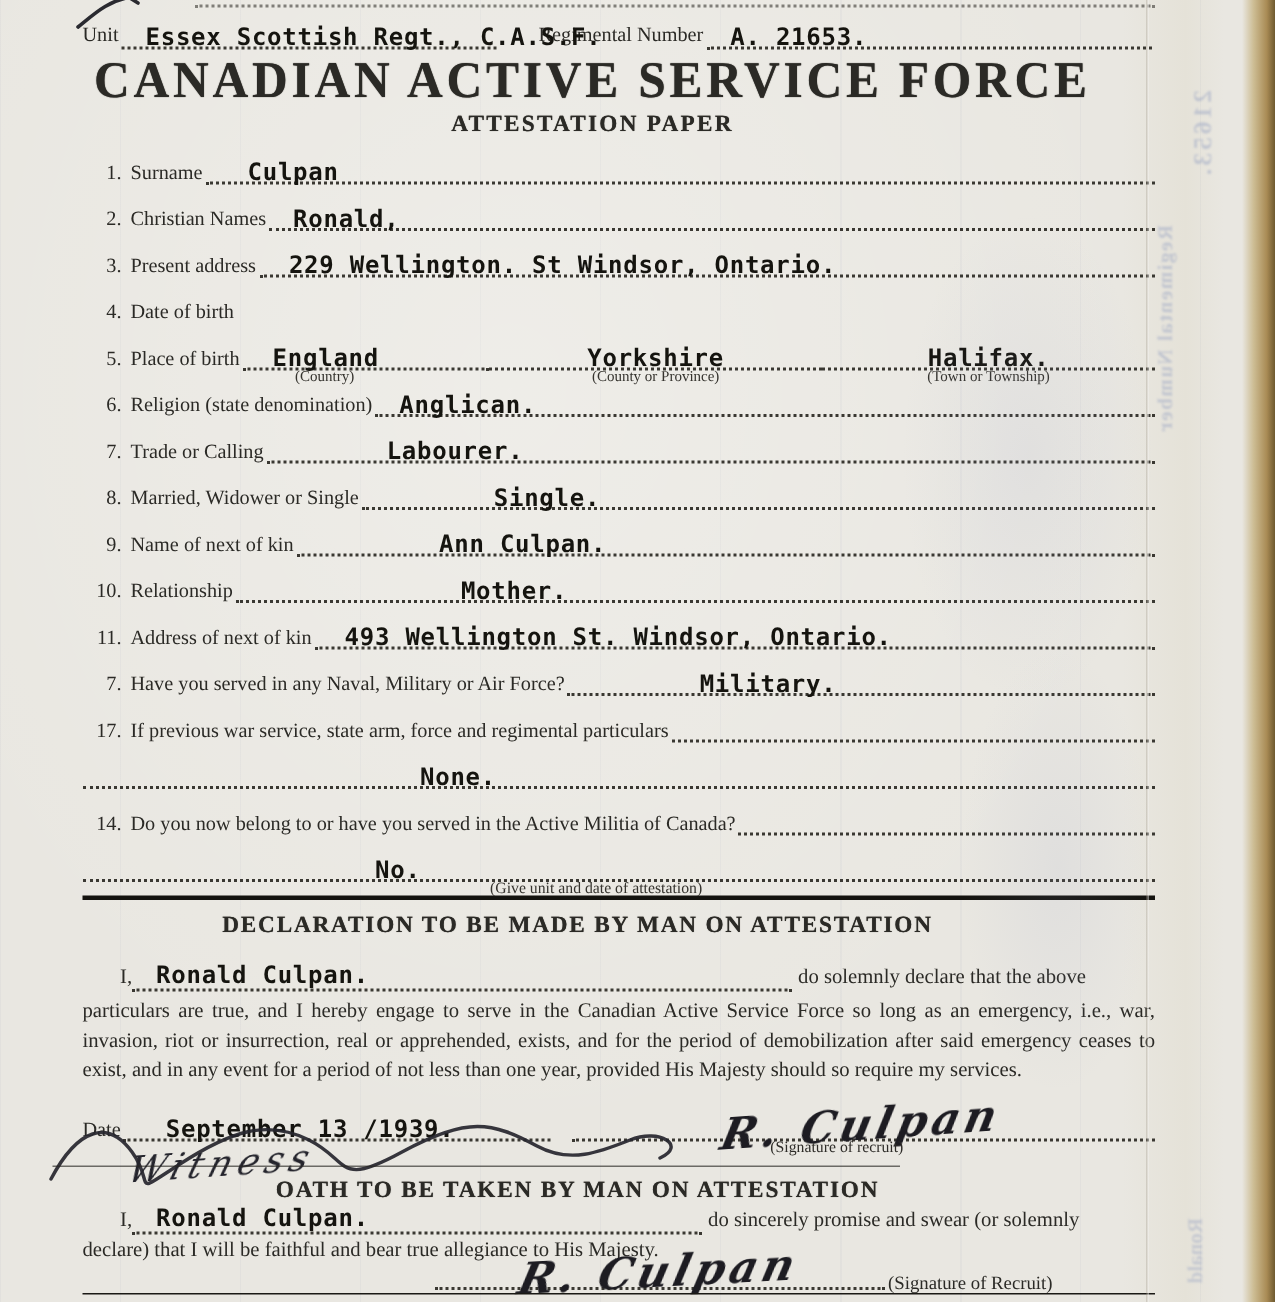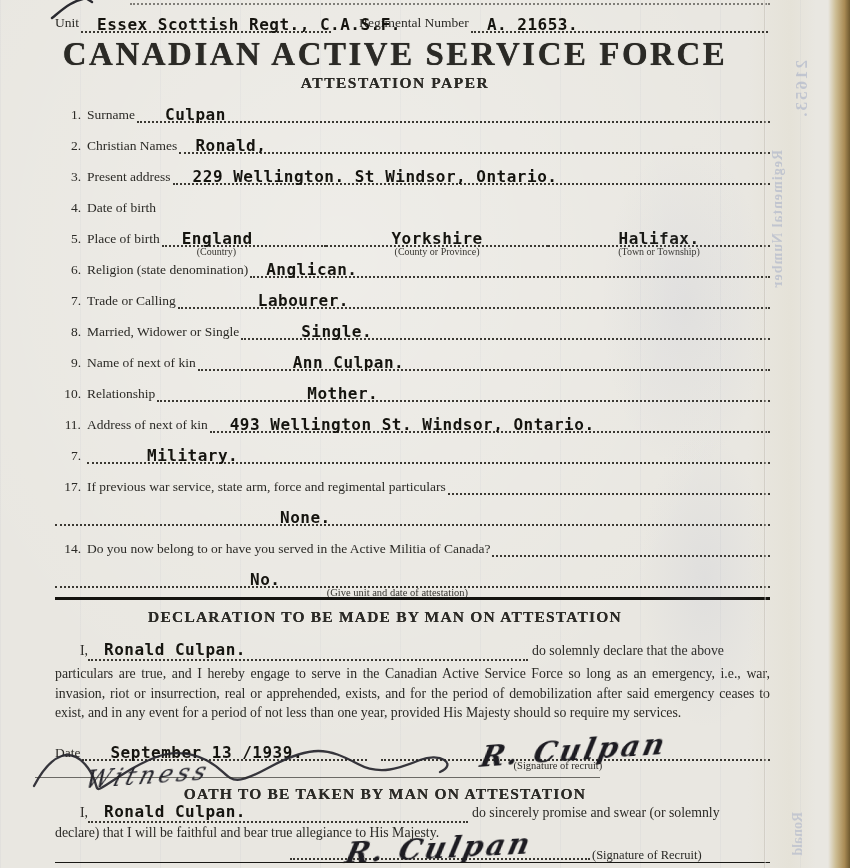--- a/index.html
+++ b/index.html
@@ -83,21 +83,21 @@
     transform:rotate(-4deg) skewX(-20deg);filter:blur(.3px);}
   .wline{position:absolute;left:35px;top:777px;width:565px;border-top:1.5px solid rgba(40,38,34,.65);}
   .oath-head{top:785px;}
   .oath-para{top:803px;}
   .sig-row{position:absolute;left:55px;right:80px;top:834px;display:flex;align-items:flex-end;height:26px;}
   .sig-row .spacer{flex:0 0 235px;}
   .sig-row .fill.fo{flex:0 0 300px;}
   .sig-row .cap{padding-left:2px;font-size:12.5px;white-space:nowrap;transform:translateY(3px);}
   .bottom-line{position:absolute;left:55px;right:80px;top:862px;border-top:1.6px solid #1a1915;}
   .ml16{margin-left:16px;} .ml20{margin-left:20px;} .ml28{margin-left:28px;} .ml35{margin-left:35px;}
-  .ml60{margin-left:60px;} .ml80{margin-left:80px;} .ml95{margin-left:95px;} .ml150{margin-left:150px;} .ml195{margin-left:195px;}
+  .ml60{margin-left:88px;} .ml80{margin-left:80px;} .ml95{margin-left:95px;} .ml150{margin-left:150px;} .ml195{margin-left:195px;}
   .ml225{margin-left:225px;} .ctr{margin:0 auto;}
 </style>
 </head>
 <body>
 
 <div class="sheet">
 
   <div class="top-frag"></div>
   <svg class="pen-mark" width="50" height="26" viewBox="0 0 50 26">
     <path d="M4,22 C14,14 24,4 40,2 M36,1 L44,6" stroke="#2a2a30" stroke-width="2.4" fill="none" stroke-linecap="round"></path>
@@ -208,20 +208,21 @@
     <div class="row">
       <span class="num">11.</span>
       <span class="lbl">Address of next of kin</span>
       <span class="fill">
         <span class="typed ml20">493 Wellington St. Windsor, Ontario.</span>
       </span>
     </div>
 
     <div class="row">
       <span class="num">7.</span>
+      <span class="lbl">Have you served in any Naval, Military or Air Force?</span>
       <span class="fill">
         <span class="typed ml60">Military.</span>
       </span>
     </div>
 
     <div class="row">
       <span class="num">17.</span>
       <span class="lbl">If previous war service, state arm, force and regimental particulars</span>
       <span class="fill"></span>
     </div>

